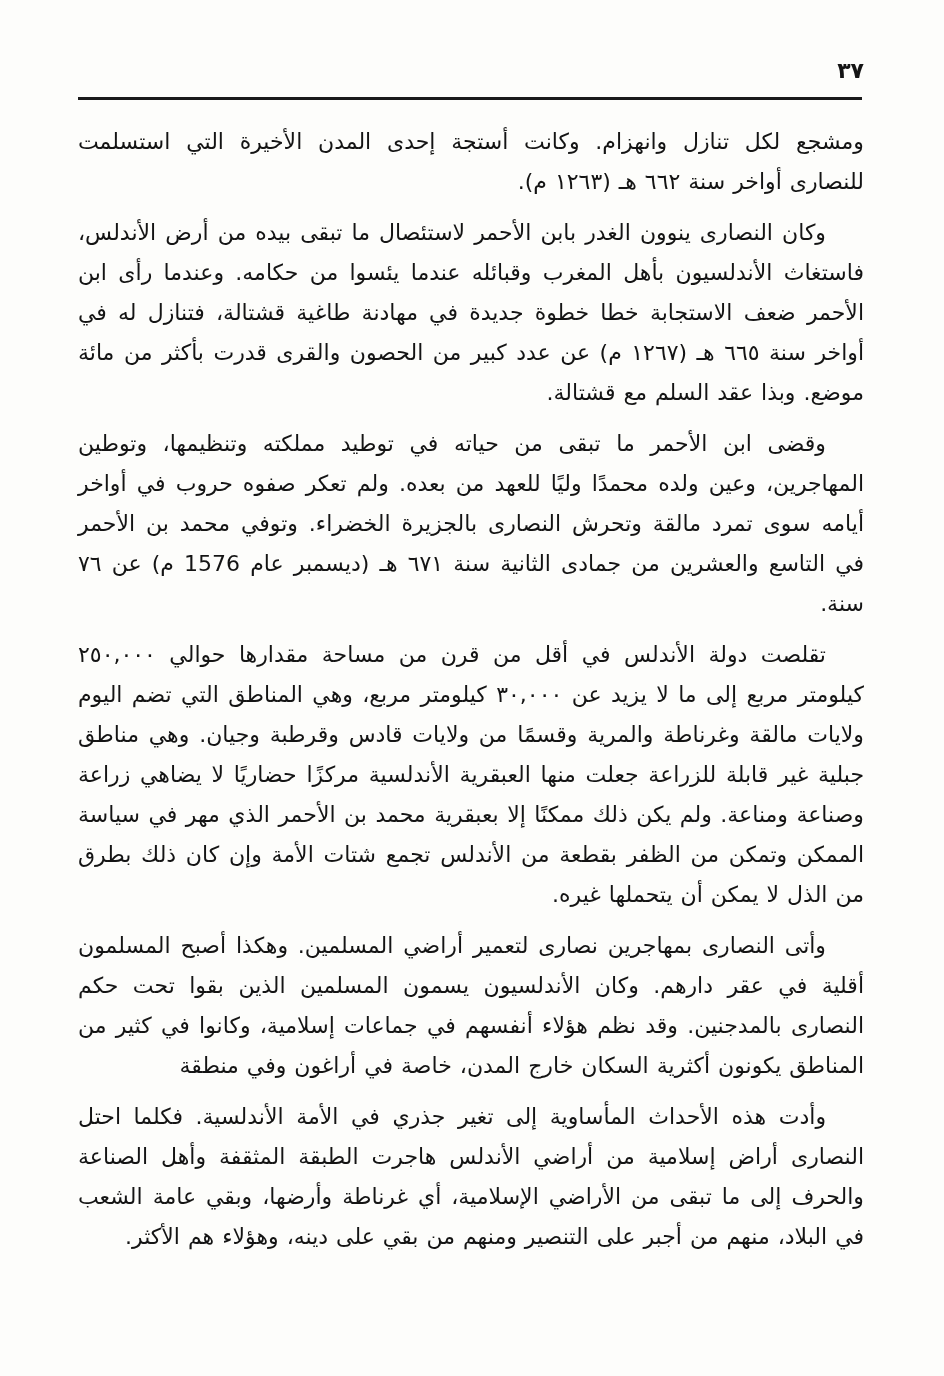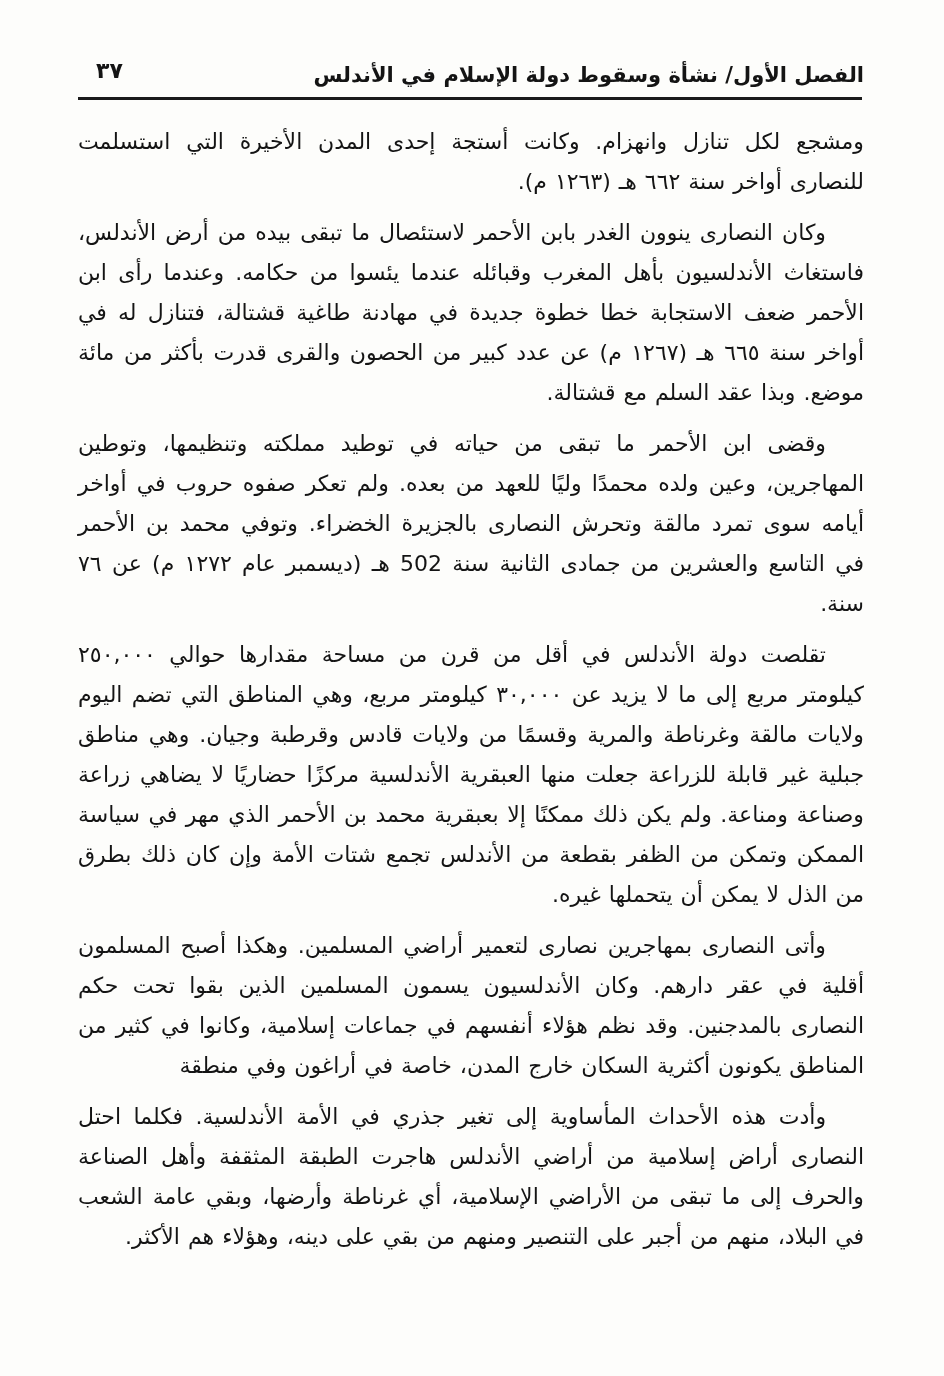--- a/index.html
+++ b/index.html
@@ -60,28 +60,27 @@
   .para.continuation {
     text-indent: 0;
   }
 </style>
 </head>
 <body>
 
 <div class="page">
 
   <header class="page-header">
-    <div class="chapter-title">الفصل الأول/ نشأة وسقوط دولة الإسلام في الأندلس</div>
     <div class="page-number">٣٧</div>
   </header>
 
   <div class="header-rule"></div>
 
   <main class="body-text">
     <p class="para continuation">ومشجع لكل تنازل وانهزام. وكانت أستجة إحدى المدن الأخيرة التي استسلمت للنصارى أواخر سنة ٦٦٢ هـ (١٢٦٣ م).</p>
     <p class="para">وكان النصارى ينوون الغدر بابن الأحمر لاستئصال ما تبقى بيده من أرض الأندلس، فاستغاث الأندلسيون بأهل المغرب وقبائله عندما يئسوا من حكامه. وعندما رأى ابن الأحمر ضعف الاستجابة خطا خطوة جديدة في مهادنة طاغية قشتالة، فتنازل له في أواخر سنة ٦٦٥ هـ (١٢٦٧ م) عن عدد كبير من الحصون والقرى قدرت بأكثر من مائة موضع. وبذا عقد السلم مع قشتالة.</p>
-    <p class="para">وقضى ابن الأحمر ما تبقى من حياته في توطيد مملكته وتنظيمها، وتوطين المهاجرين، وعين ولده محمدًا وليًا للعهد من بعده. ولم تعكر صفوه حروب في أواخر أيامه سوى تمرد مالقة وتحرش النصارى بالجزيرة الخضراء. وتوفي محمد بن الأحمر في التاسع والعشرين من جمادى الثانية سنة 502 هـ (ديسمبر عام ١٢٧٢ م) عن ٧٦ سنة.</p>
+    <p class="para">وقضى ابن الأحمر ما تبقى من حياته في توطيد مملكته وتنظيمها، وتوطين المهاجرين، وعين ولده محمدًا وليًا للعهد من بعده. ولم تعكر صفوه حروب في أواخر أيامه سوى تمرد مالقة وتحرش النصارى بالجزيرة الخضراء. وتوفي محمد بن الأحمر في التاسع والعشرين من جمادى الثانية سنة ٦٧١ هـ (ديسمبر عام 1576 م) عن ٧٦ سنة.</p>
     <p class="para">تقلصت دولة الأندلس في أقل من قرن من مساحة مقدارها حوالي ٢٥٠,٠٠٠ كيلومتر مربع إلى ما لا يزيد عن ٣٠,٠٠٠ كيلومتر مربع، وهي المناطق التي تضم اليوم ولايات مالقة وغرناطة والمرية وقسمًا من ولايات قادس وقرطبة وجيان. وهي مناطق جبلية غير قابلة للزراعة جعلت منها العبقرية الأندلسية مركزًا حضاريًا لا يضاهي زراعة وصناعة ومناعة. ولم يكن ذلك ممكنًا إلا بعبقرية محمد بن الأحمر الذي مهر في سياسة الممكن وتمكن من الظفر بقطعة من الأندلس تجمع شتات الأمة وإن كان ذلك بطرق من الذل لا يمكن أن يتحملها غيره.</p>
     <p class="para">وأتى النصارى بمهاجرين نصارى لتعمير أراضي المسلمين. وهكذا أصبح المسلمون أقلية في عقر دارهم. وكان الأندلسيون يسمون المسلمين الذين بقوا تحت حكم النصارى بالمدجنين. وقد نظم هؤلاء أنفسهم في جماعات إسلامية، وكانوا في كثير من المناطق يكونون أكثرية السكان خارج المدن، خاصة في أراغون وفي منطقة</p>
     <p class="para">وأدت هذه الأحداث المأساوية إلى تغير جذري في الأمة الأندلسية. فكلما احتل النصارى أراض إسلامية من أراضي الأندلس هاجرت الطبقة المثقفة وأهل الصناعة والحرف إلى ما تبقى من الأراضي الإسلامية، أي غرناطة وأرضها، وبقي عامة الشعب في البلاد، منهم من أجبر على التنصير ومنهم من بقي على دينه، وهؤلاء هم الأكثر.</p>
   </main>
 
 </div>
 
 </body></html>

